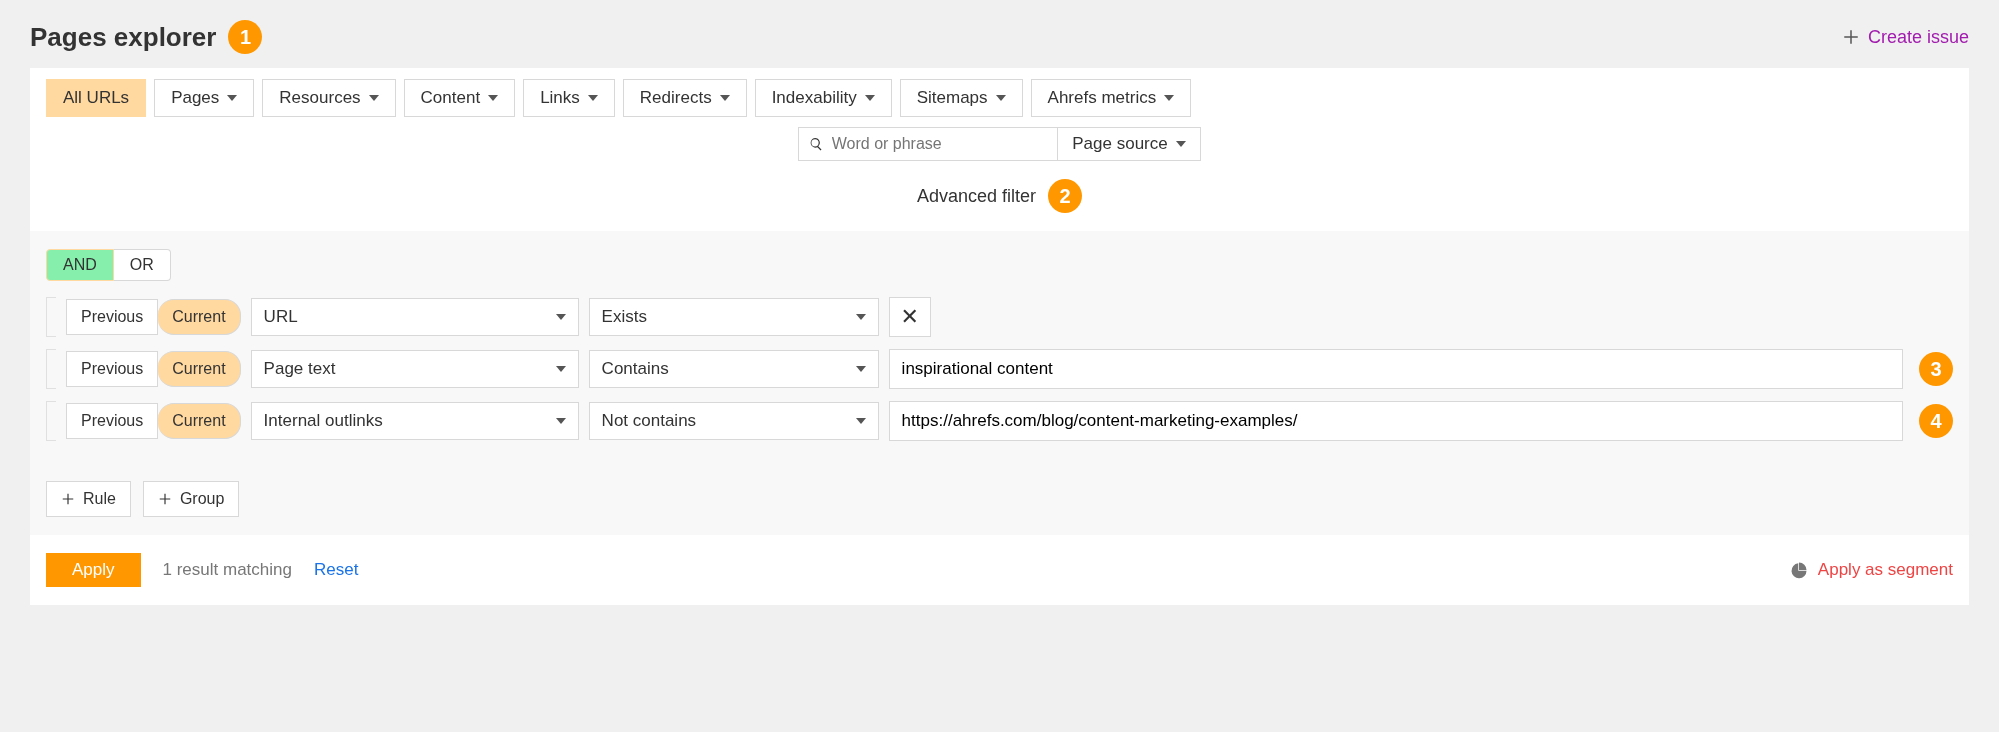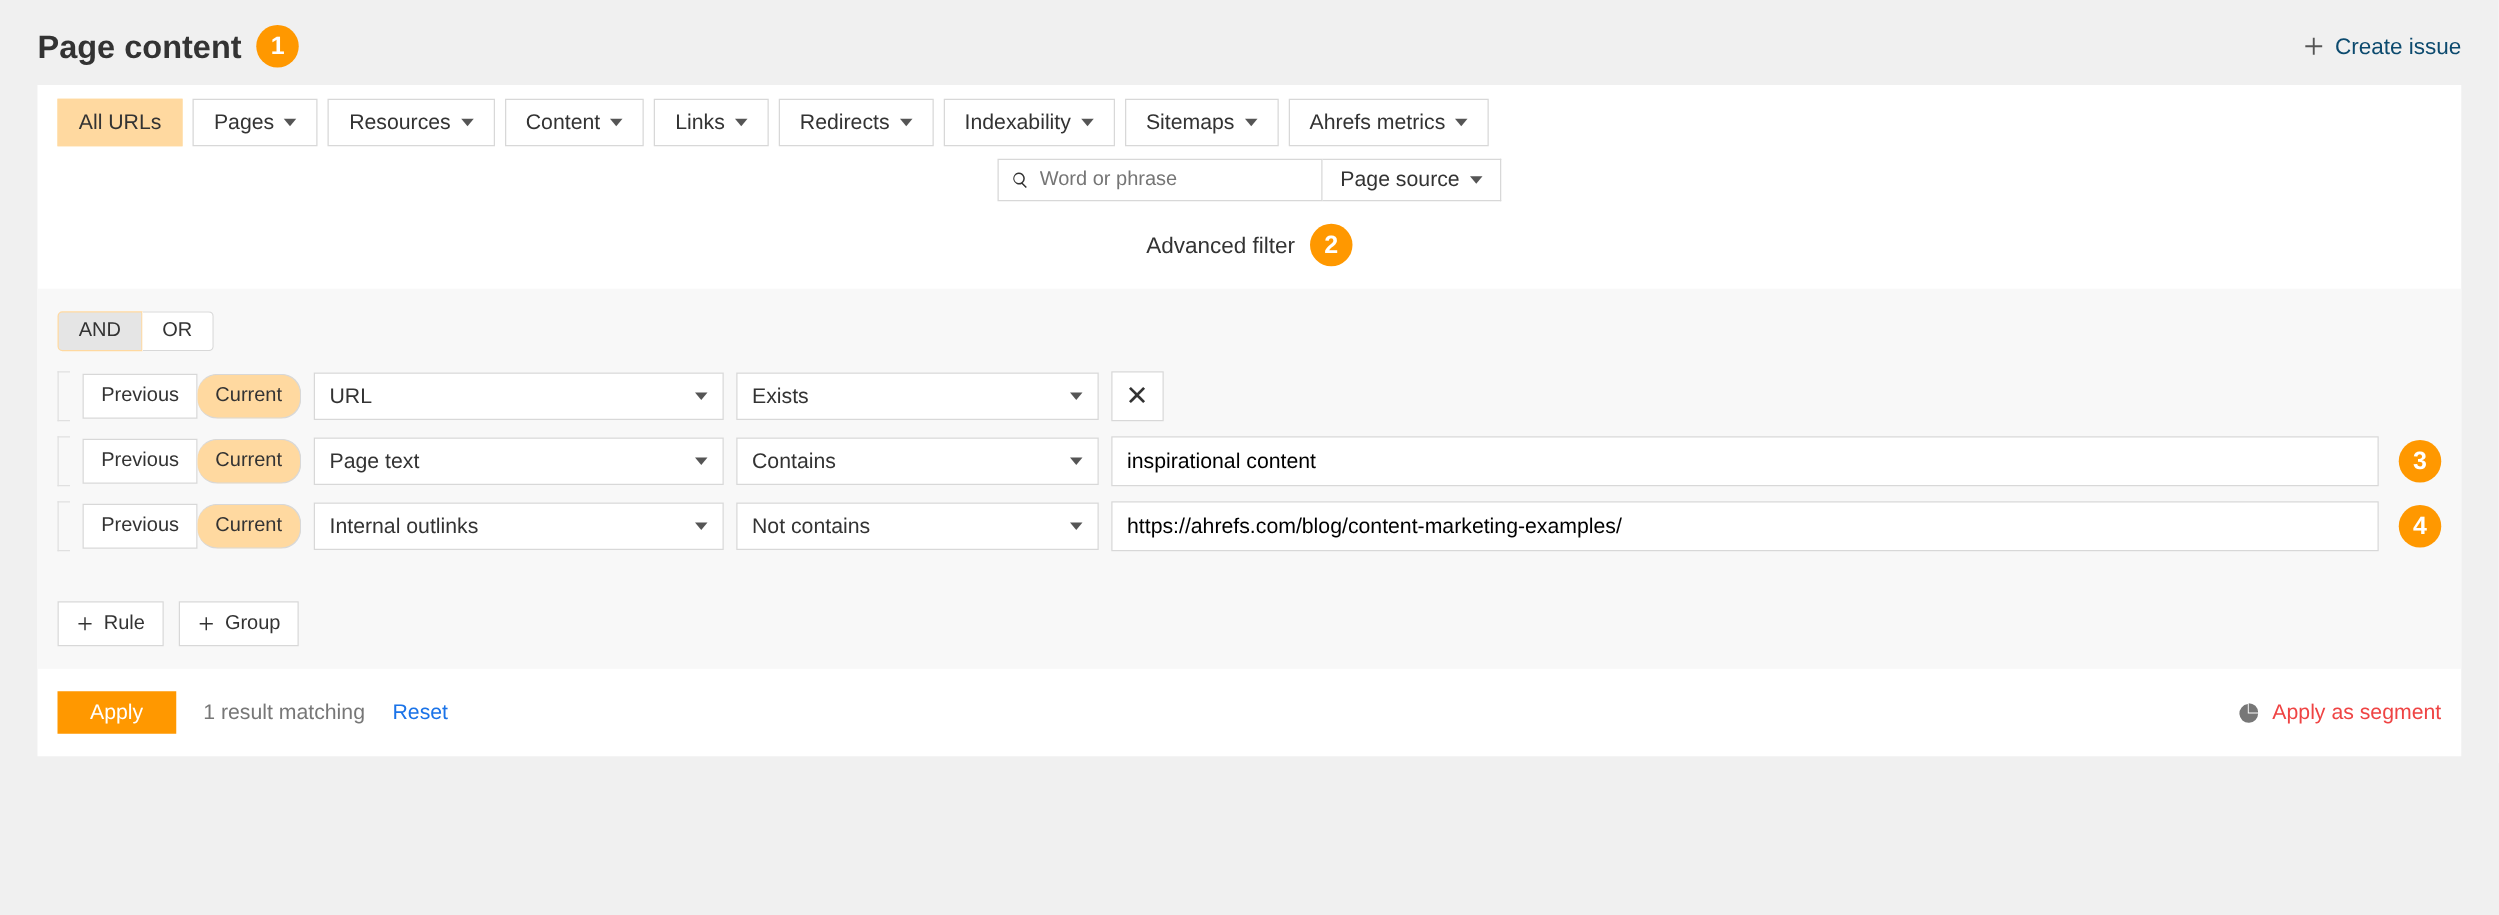--- a/index.html
+++ b/index.html
@@ -2,40 +2,40 @@
 <html><head>
 <meta charset="utf-8">
 <style>
   * { box-sizing: border-box; margin: 0; padding: 0; }
   body { background: #f0f0f0; font-family: -apple-system, BlinkMacSystemFont, "Segoe UI", Helvetica, Arial, sans-serif; color: #333; font-size: 18px; }
   .page { width: 100%; }
   .header-row { display: flex; align-items: center; justify-content: space-between; padding: 20px 30px 14px 30px; }
   .title-wrap { display: flex; align-items: center; gap: 12px; }
   .title { font-size: 26px; font-weight: 700; color: #333; }
   .annot { width: 34px; height: 34px; border-radius: 50%; background: #ff9800; color: #fff; display: flex; align-items: center; justify-content: center; font-size: 20px; font-weight: 600; flex-shrink: 0; }
-  .create-issue { display: flex; align-items: center; gap: 8px; color: #0c4a6e; cursor: pointer; font-size: 18px; }
+  .create-issue { display: flex; align-items: center; gap: 8px; color: #a21caf; cursor: pointer; font-size: 18px; }
   .create-issue svg { width: 18px; height: 18px; }
   .panel { background: #fff; margin: 0 30px 20px 30px; }
   .tabs-row { display: flex; gap: 8px; padding: 11px 16px 10px 16px; flex-wrap: wrap; }
   .tab-btn { border: 1px solid #d8d8d8; background: #fff; padding: 8px 16px; display: flex; align-items: center; gap: 8px; font-size: 17px; cursor: pointer; color:#333;}
   .tab-btn.active { background: #ffd9a0; border-color: #ffd9a0; }
   .caret { width: 0; height: 0; border-left: 5px solid transparent; border-right: 5px solid transparent; border-top: 6px solid #555; }
   .search-row { display: flex; gap: 18px; padding: 0 16px 18px 16px; align-items: center; flex-wrap: wrap; flex-direction: column; }
   .search-group { display: flex; }
   .search-input-wrap { border: 1px solid #d8d8d8; display: flex; align-items: center; padding: 6px 10px; width: 260px; }
   .search-input-wrap svg { width: 16px; height: 16px; margin-right: 8px; fill:#333;}
   .search-input { border: none; outline: none; font-size: 16px; width: 100%; }
   .source-btn { border: 1px solid #d8d8d8; border-left: none; padding: 6px 14px; display: flex; align-items: center; gap: 8px; font-size: 17px; cursor:pointer; }
   .adv-wrap { display: flex; align-items: center; gap: 12px; }
   .adv-link { font-size: 18px; color: #333; }
   .filter-area { background: #f8f8f8; padding: 18px 16px; }
   .andor { display: flex; margin-bottom: 16px; }
   .andor .seg { border: 1px solid #d8d8d8; border-radius: 4px 0 0 4px; padding: 6px 16px; font-size: 16px; cursor: pointer; background:#fff;}
   .andor .seg:last-child { border-radius: 0 4px 4px 0; border-left: none; }
-  .andor .seg.active { background: #e5e5e5; border-color:#ffd9a0; }
+  .andor .seg.active { background: #86efac; border-color:#ffd9a0; }
   .rule-row { display: flex; align-items: center; gap: 10px; margin-bottom: 12px; }
   .rule-row .bar { width: 10px; height: 40px; border: 1px solid #e0e0e0; border-right:none; }
   .pc-group { display: flex; }
   .pc { border: 1px solid #d8d8d8; padding: 8px 14px; font-size: 16px; background:#fff; cursor:pointer; }
   .pc:last-child { border-left: none; border-radius: 16px; }
   .pc.active { background: #ffd9a0; }
   .sel { border: 1px solid #d8d8d8; background: #fff; padding: 8px 12px; display: flex; align-items: center; justify-content: space-between; font-size: 17px; cursor: pointer; }
   .sel .caret { margin-left: 12px; }
   .field-sel { width: 328px; }
   .op-sel { width: 290px; }
@@ -54,21 +54,21 @@
   .seg-btn { display:flex; align-items:center; gap:10px; color:#ef4444; cursor:pointer; font-size:17px; }
   .seg-btn svg { width:18px; height:18px; fill:#777; }
 </style>
 </head>
 <body>
 
 <div class="page">
 
   <div class="header-row">
     <div class="title-wrap">
-      <h1 class="title">Page content</h1>
+      <h1 class="title">Pages explorer</h1>
       <div class="annot">1</div>
     </div>
     <div class="create-issue">
       <svg viewBox="0 0 24 24">
           <path d="M11 3h2v8h8v2h-8v8h-2v-8H3v-2h8z" fill="#555"></path>
         </svg>
       <span>Create issue</span>
     </div>
   </div>
 

